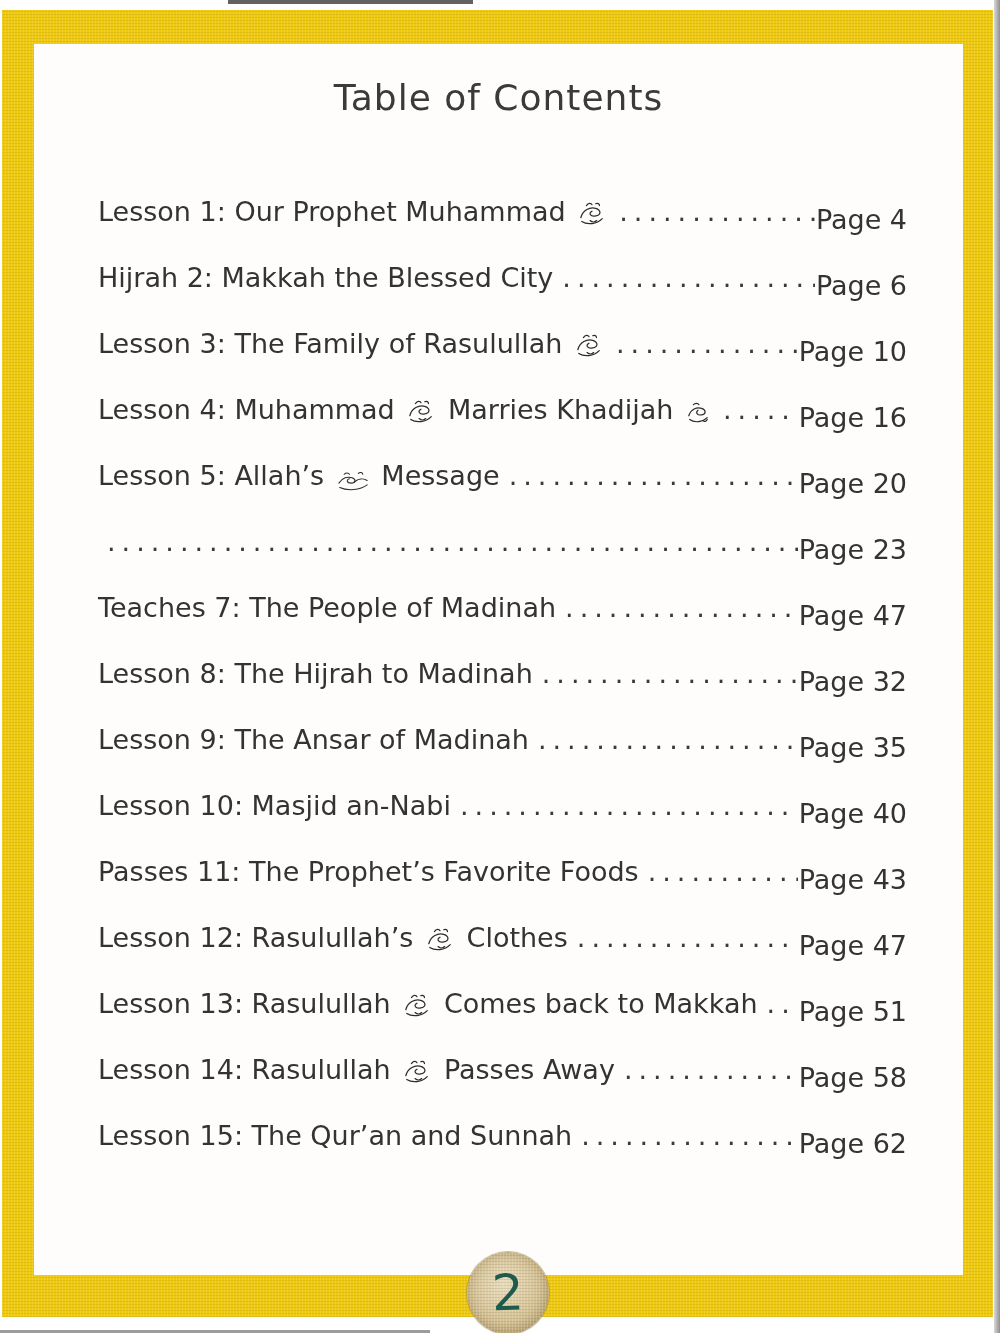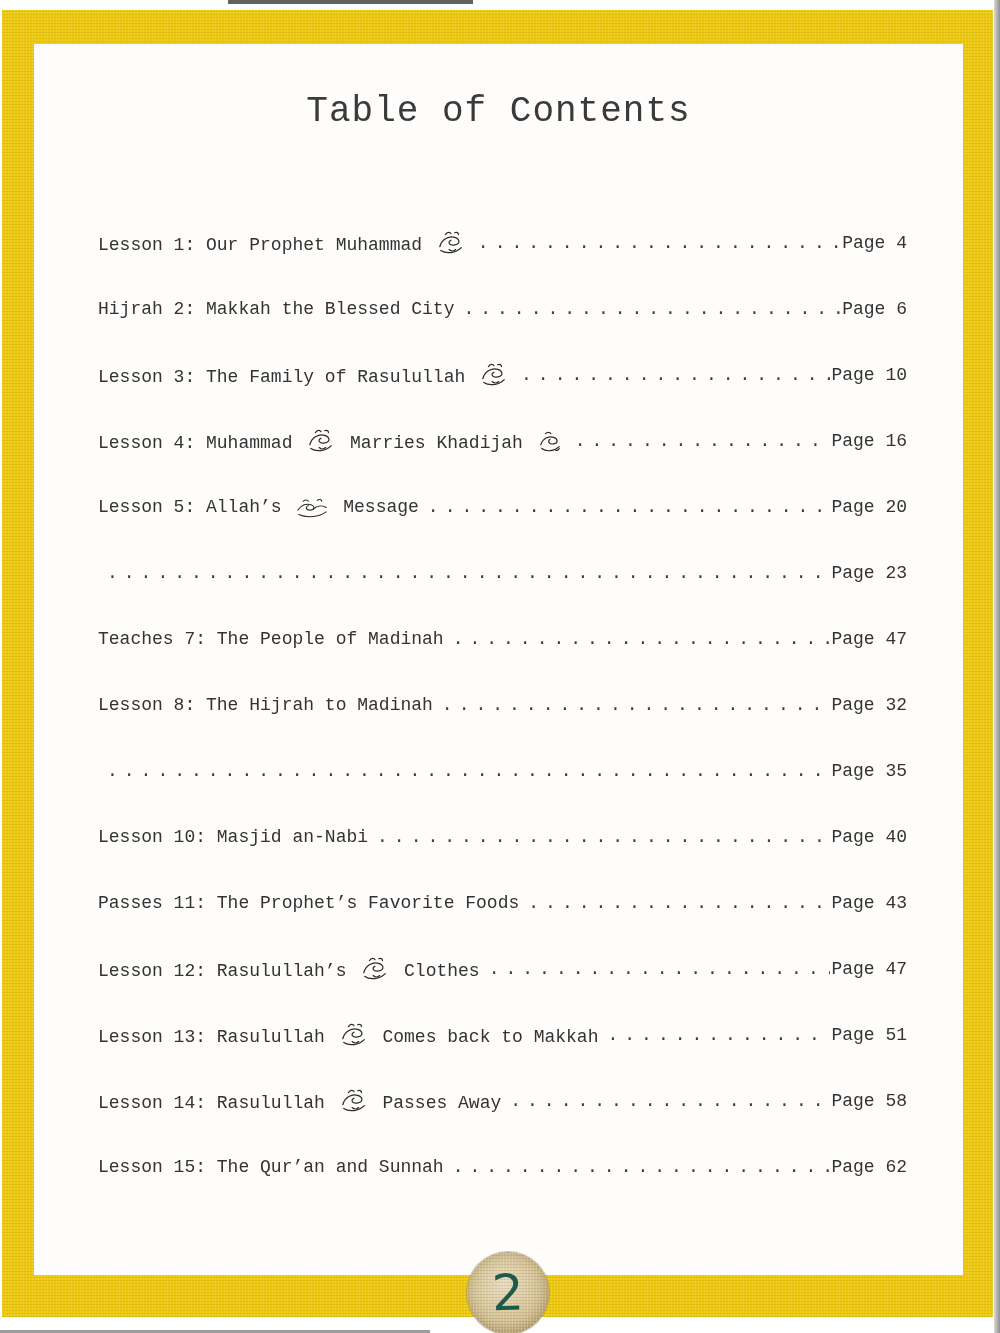--- a/index.html
+++ b/index.html
@@ -11,40 +11,40 @@
   .frame{
     position:absolute;left:2px;top:10px;right:7px;bottom:16px;
     background-color:#eec90f;
     background-image:
       repeating-linear-gradient(0deg, rgba(120,90,0,0.12) 0 1px, rgba(0,0,0,0) 1px 3px),
       repeating-linear-gradient(90deg, rgba(255,244,150,0.20) 0 1px, rgba(0,0,0,0) 1px 3px);
   }
   .page{
     position:absolute;left:32px;top:34px;right:30px;bottom:42px;
     background:#fefdfb;
-    padding-top:46px;box-sizing:border-box;font-family:Liberation Mono, monospace;
+    padding-top:32px;box-sizing:border-box;
   }
   
   .title{
     margin:0;text-align:center;
     font-size:36px;line-height:44px;font-weight:400;
     color:#3a3a3a;letter-spacing:1px;
   }
   
   .toc{margin:76px 56px 0 64px;}
   .toc-row{
-    display:flex;align-items:center;height:66px;
-    font-size:18px;color:#333333;
+    display:flex;align-items:flex-start;height:66px;
+    font-size:27px;color:#333333;
   }
   .toc-title{white-space:nowrap;}
   .toc-leader{
     flex:1;overflow:hidden;white-space:nowrap;
     letter-spacing:6px;margin:0 1px 0 9px;color:#3a3a3a;
   }
-  .toc-page{white-space:nowrap;}
+  .toc-page{white-space:nowrap;margin-top:8px;}
   
   .cal{display:inline-block;vertical-align:-7px;margin:0 4px;line-height:0;}
   .cal svg{display:block;}
   
   .badge{
     position:absolute;left:467px;top:1252px;width:82px;height:82px;border-radius:50%;
     background:radial-gradient(circle at 45% 40%, #e8ddbf, #d5c296 55%, #ae9769 96%);
     display:flex;align-items:center;justify-content:center;
     box-shadow:0 0 0 1px rgba(140,118,70,.45), inset 0 0 14px rgba(120,98,55,.35);
     z-index:5;
@@ -152,20 +152,21 @@
     <span class="toc-page">Page 47</span>
   </div>
 
   <div class="toc-row">
     <span class="toc-title">Lesson 8: The Hijrah to Madinah</span>
     <span class="toc-leader">................................................................................</span>
     <span class="toc-page">Page 32</span>
   </div>
 
   <div class="toc-row">
+    <span class="toc-title">Lesson 9: The Ansar of Madinah</span>
     <span class="toc-leader">................................................................................</span>
     <span class="toc-page">Page 35</span>
   </div>
 
   <div class="toc-row">
     <span class="toc-title">Lesson 10: Masjid an-Nabi</span>
     <span class="toc-leader">................................................................................</span>
     <span class="toc-page">Page 40</span>
   </div>
 

